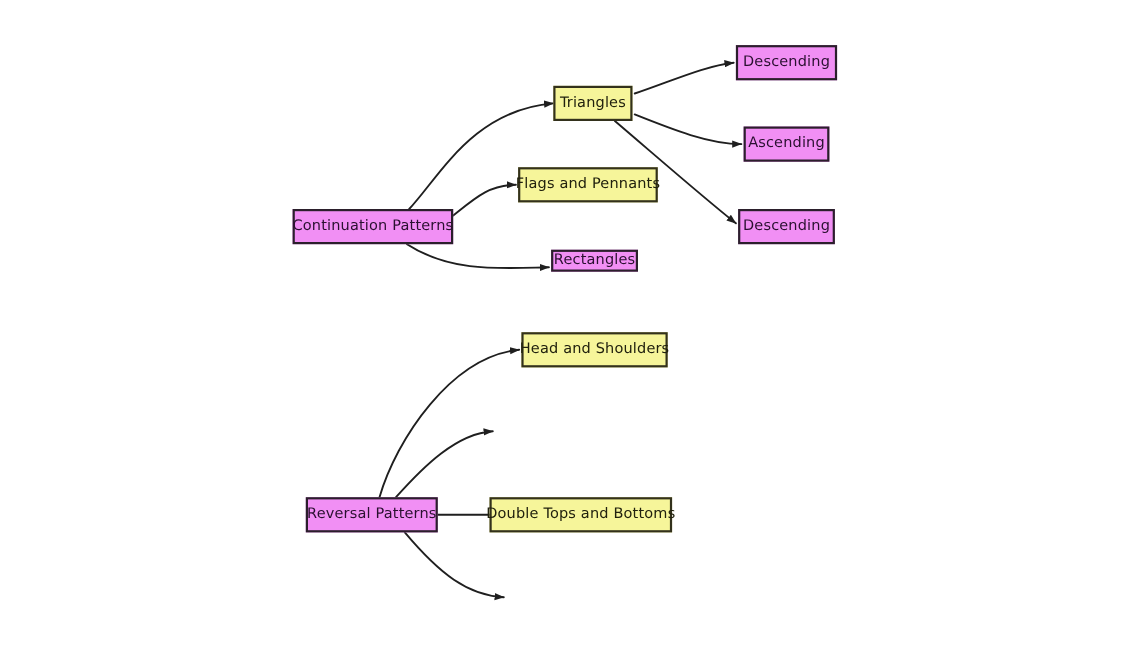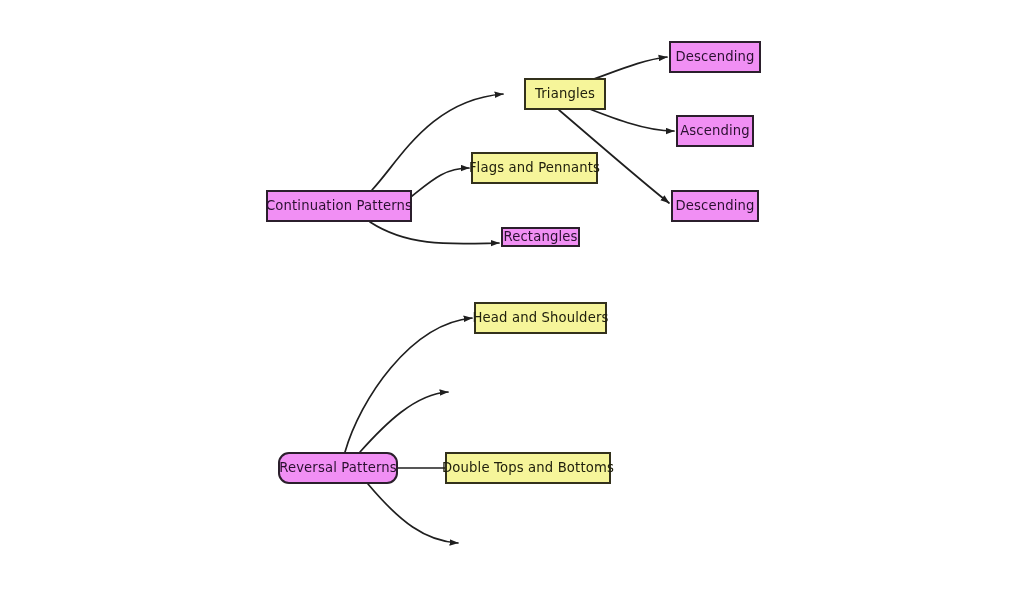--- a/index.html
+++ b/index.html
@@ -81,21 +81,21 @@
         <path d="M 360,452 C 385,424 415,394 448,392"></path>
         <path d="M 398,468 L 456,468"></path>
         <path d="M 368,484 C 400,522 425,541 458,543"></path>
       </g>
   </svg>
 
   <div class="node node-pink" style="left: 266px; top: 190px; width: 146px; height: 32px;">
     <span class="node-label">Continuation Patterns</span>
   </div>
 
-  <div class="node node-yellow" style="left: 524px; top: 78px; width: 82px; height: 32px;">
+  <div class="node node-yellow" style="left: 503px; top: 78px; width: 72px; height: 32px;">
     <span class="node-label">Triangles</span>
   </div>
 
   <div class="node node-yellow" style="left: 471px; top: 152px; width: 127px; height: 32px;">
     <span class="node-label">Flags and Pennants</span>
   </div>
 
   <div class="node node-pink" style="left: 501px; top: 227px; width: 79px; height: 20px;">
     <span class="node-label">Rectangles</span>
   </div>
@@ -105,21 +105,21 @@
   </div>
 
   <div class="node node-pink" style="left: 671px; top: 190px; width: 88px; height: 32px;">
     <span class="node-label">Descending</span>
   </div>
 
   <div class="node node-pink" style="left: 676px; top: 115px; width: 78px; height: 32px;">
     <span class="node-label">Ascending</span>
   </div>
 
-  <div class="node node-pink" style="left: 278px; top: 452px; width: 120px; height: 32px; border-radius: 11px;">
+  <div class="node node-pink" style="left: 278px; top: 452px; width: 120px; height: 32px;">
     <span class="node-label">Reversal Patterns</span>
   </div>
 
   <div class="node node-yellow" style="left: 474px; top: 302px; width: 133px; height: 32px;">
     <span class="node-label">Head and Shoulders</span>
   </div>
 
 
   <div class="node node-yellow" style="left: 445px; top: 452px; width: 166px; height: 32px;">
     <span class="node-label">Double Tops and Bottoms</span>

